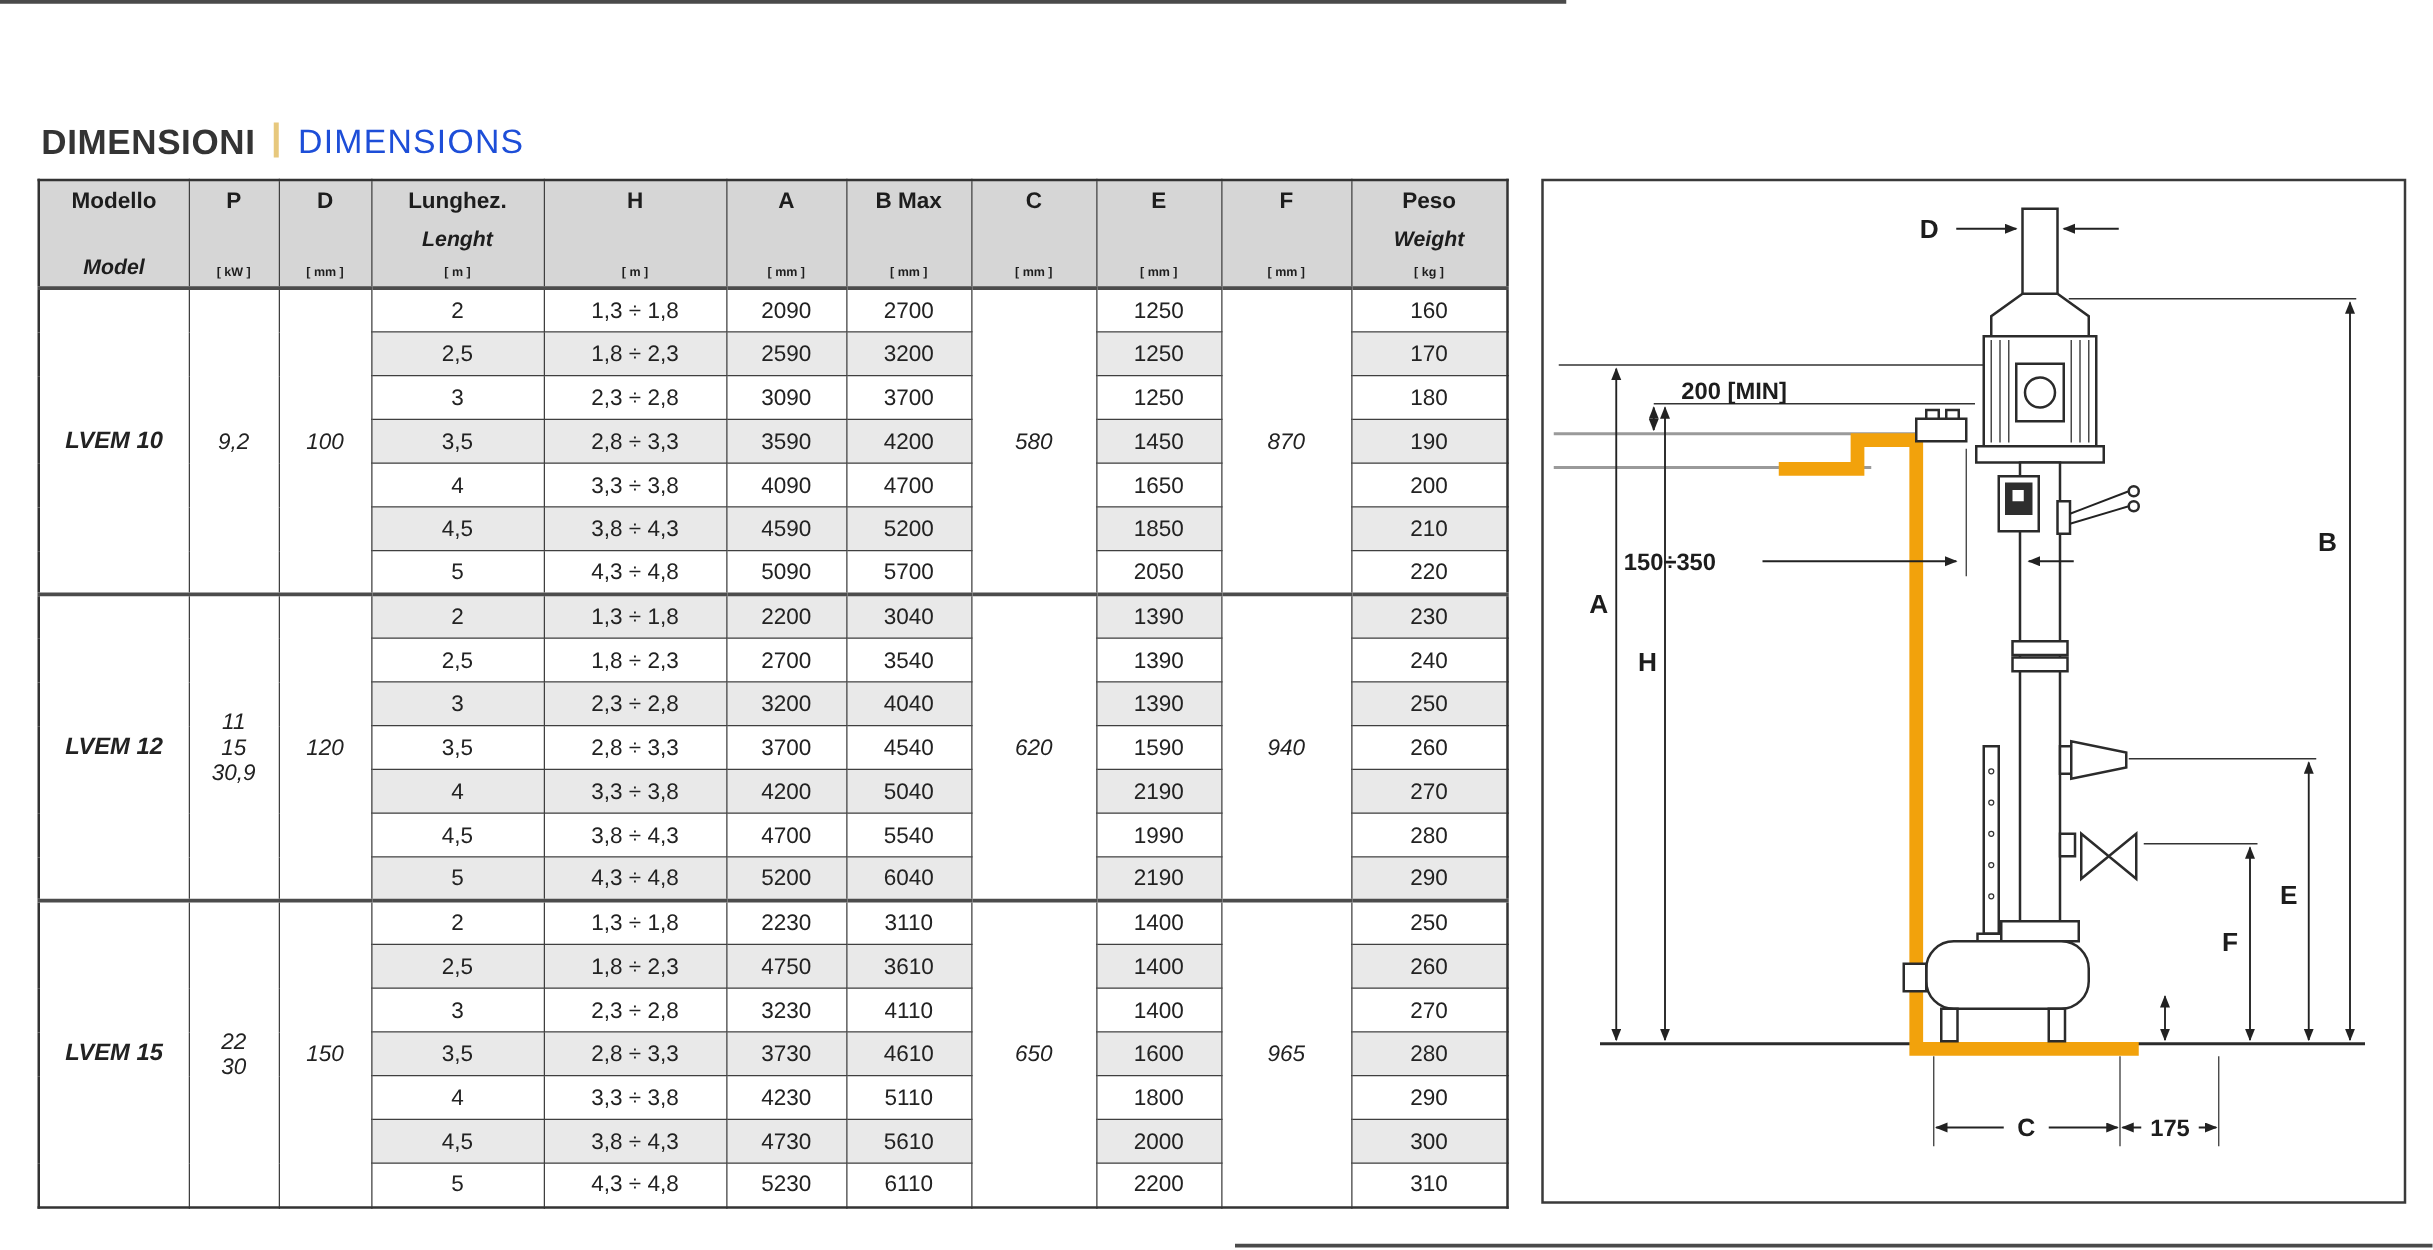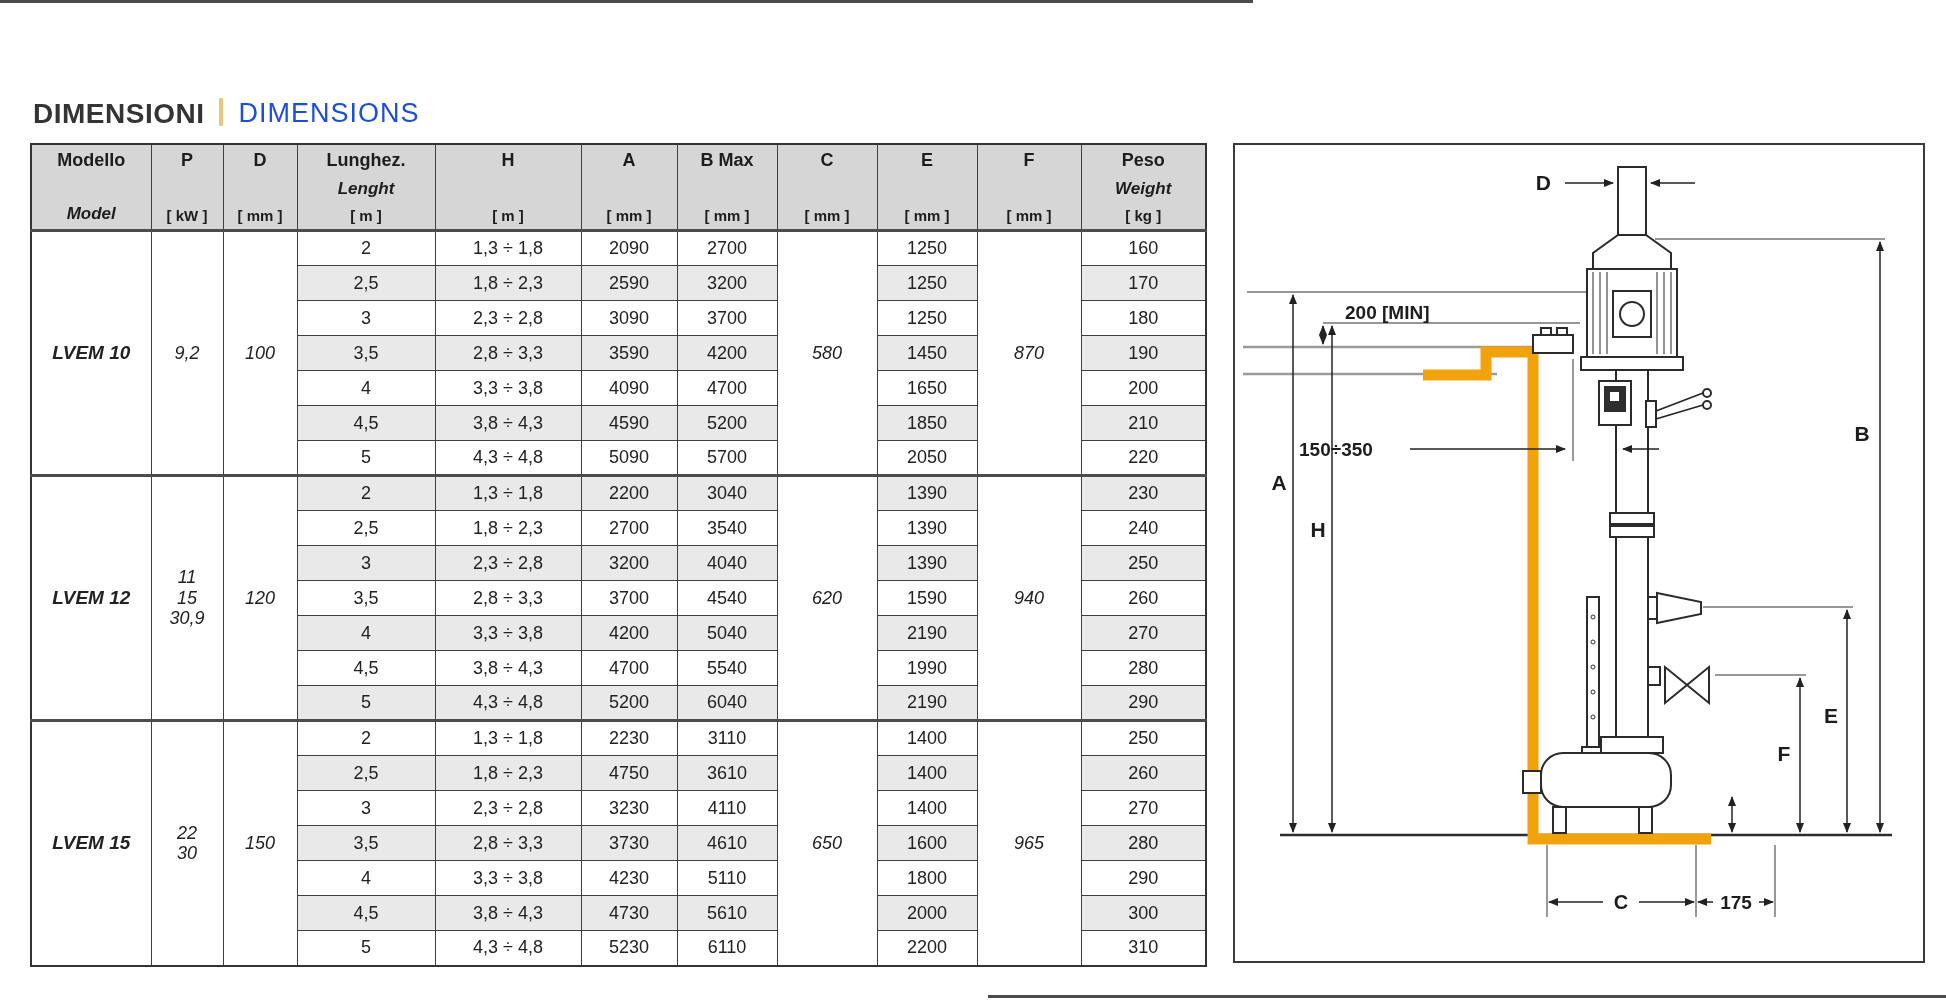--- a/index.html
+++ b/index.html
@@ -19,21 +19,21 @@
   
   #table-wrap{position:absolute;left:30px;top:143px;}
   table{border-collapse:collapse;table-layout:fixed;width:1175px;border:2.5px solid #333;}
   th,td{border:1.5px solid #3f3f3f;text-align:center;vertical-align:middle;padding:0;}
   thead tr{height:86px;}
   thead th{background:var(--header_bg);}
   .hwrap{display:flex;flex-direction:column;justify-content:space-between;align-items:center;
          height:74px;padding:5px 2px;}
   .hname{font-weight:700;font-size:18px;color:#1d1d1d;}
   .hname2{font-weight:700;font-style:italic;font-size:17px;color:#1d1d1d;}
-  .hunit{font-weight:700;font-size:15px;color:#1d1d1d;}
+  .hunit{font-weight:700;font-size:10px;color:#1d1d1d;}
   tbody tr{height:35px;}
   tbody td{font-size:18px;color:#222;}
   tr.even td{background:var(--row_alt);}
   tr.odd td{background:#ffffff;}
   td.merged{background:#ffffff !important;font-style:italic;}
   td.model{font-weight:700;font-size:19px;}
   td.pcell div{line-height:1.15;text-align:center;}
   tr.gstart td{border-top:3px solid #4c4c4c;}
 
   

